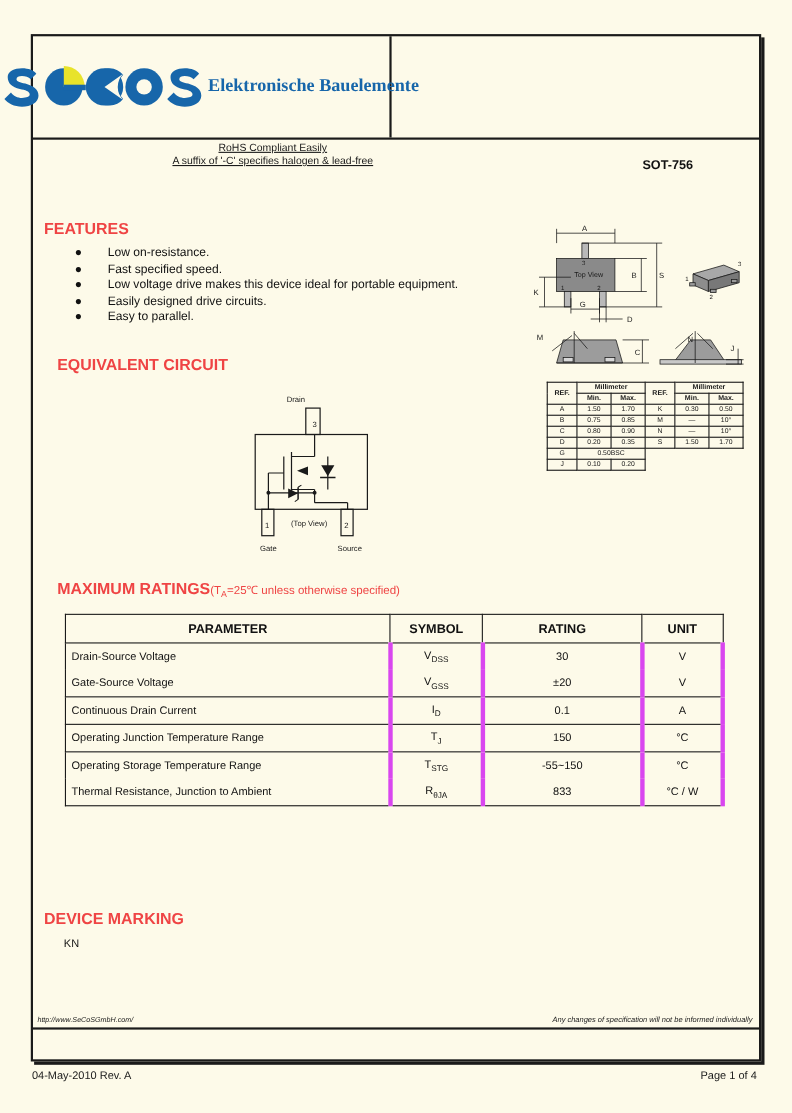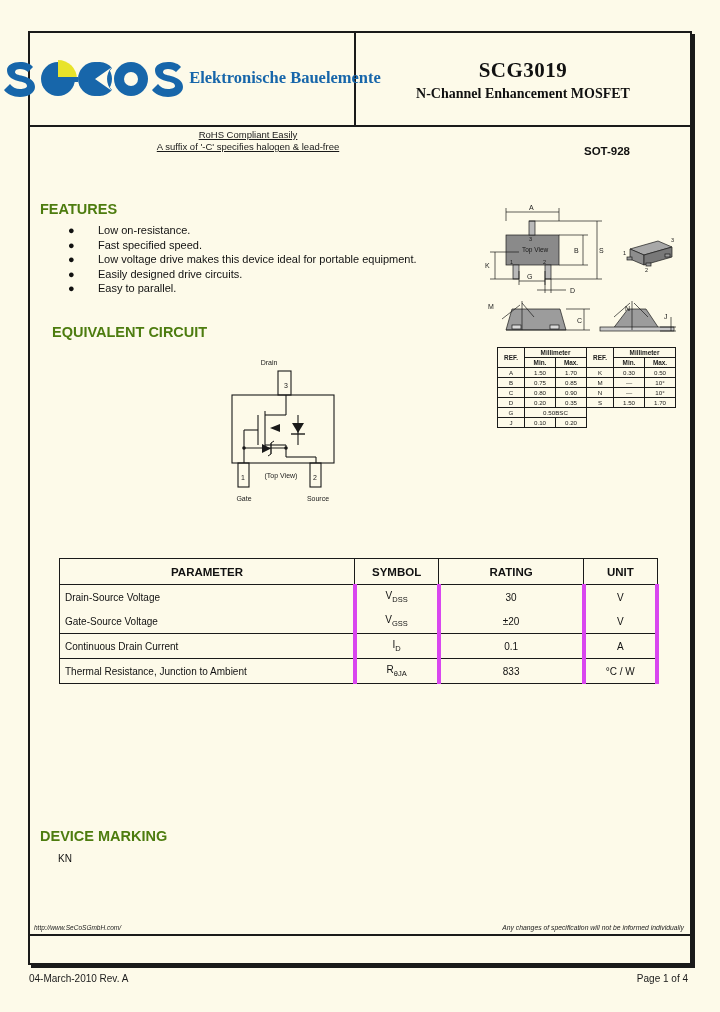--- a/index.html
+++ b/index.html
@@ -111,21 +111,21 @@
     text-align: center;
     font-size: 11.5px;
     font-weight: bold;
     color: #111;
   }
   
   .section-heading {
     position: absolute;
     font-size: 14.5px;
     font-weight: bold;
-    color: #4d7c0f;
+    color: #ef4444;
   }
   #features-heading { left: 10px; top: 168px; }
   #eqcircuit-heading { left: 22px; top: 291px; }
   #maxratings-heading { left: 22px; top: 495px; }
   #devicemarking-heading { left: 10px; top: 795px; }
   #maxratings-heading .cond {
     font-size: 10.5px;
     font-weight: normal;
   }
   #maxratings-heading .cond sub {
@@ -304,32 +304,28 @@
 
           <circle cx="128" cy="23" r="17" fill="#1766aa"></circle>
           <circle cx="128" cy="23" r="7" fill="#fdfae9"></circle>
 
           <path d="M152 14 C152 9 158 6 165 6 C171 6 176 8 178 11 L173 16 C171 14 168 13 165 13 C162 13 160 14 160 16 C160 18 163 19 168 20 C175 22 180 25 180 31 C180 37 173 41 165 41 C158 41 152 38 149 34 L155 28 C157 31 161 33 165 33 C169 33 172 32 172 30 C172 27 168 26 163 25 C156 23 152 20 152 14 Z" fill="#1766aa"></path>
         </svg>
       </div>
       <div id="logo-tagline">Elektronische Bauelemente</div>
     </div>
 
-    <div id="title-cell">
-      <div id="part-number">SCG3019</div>
-      <div id="part-subtitle">N-Channel Enhancement MOSFET</div>
-    </div>
   </div>
 
   <div id="rohs-band">
     <div id="rohs-lines">
       <span>RoHS Compliant Easily</span><br>
       <span>A suffix of '-C' specifies halogen &amp; lead-free</span>
     </div>
-    <div id="package-name">SOT-928</div>
+    <div id="package-name">SOT-756</div>
   </div>
 
   <div id="features-heading" class="section-heading">FEATURES</div>
   <div id="features-list">
     <div class="feature-row">
       <span class="feature-bullet">●</span>
       <span class="feature-text">Low on-resistance.</span>
     </div>
     <div class="feature-row">
       <span class="feature-bullet">●</span>
@@ -552,20 +548,23 @@
         <td class="val">0.10</td>
         <td class="val">0.20</td>
         <td class="blank"></td>
         <td class="blank"></td>
         <td class="blank"></td>
       </tr>
     </tbody>
       </table>
   </div>
 
+  <div id="maxratings-heading" class="section-heading">
+    <span>MAXIMUM RATINGS</span><span class="cond"><span>(T</span><sub>A</sub><span>=25℃ unless otherwise specified)</span></span>
+  </div>
 
   <div id="ratings-table-wrap">
     <table class="ratings">
       <tbody>
           <tr>
         <th>PARAMETER</th>
         <th>SYMBOL</th>
         <th>RATING</th>
         <th>UNIT</th>
       </tr>
@@ -581,32 +580,44 @@
         <td class="rat">±20</td>
         <td class="unit">V</td>
       </tr>
       <tr class="solid-bot">
         <td class="param">Continuous Drain Current</td>
         <td class="sym"><span>I</span><sub>D</sub></td>
         <td class="rat">0.1</td>
         <td class="unit">A</td>
       </tr>
       <tr class="solid-bot">
+        <td class="param">Operating Junction Temperature Range</td>
+        <td class="sym"><span>T</span><sub>J</sub></td>
+        <td class="rat">150</td>
+        <td class="unit">°C</td>
+      </tr>
+      <tr>
+        <td class="param">Operating Storage Temperature Range</td>
+        <td class="sym"><span>T</span><sub>STG</sub></td>
+        <td class="rat">-55~150</td>
+        <td class="unit">°C</td>
+      </tr>
+      <tr class="solid-bot">
         <td class="param">Thermal Resistance, Junction to Ambient</td>
         <td class="sym"><span>R</span><sub>θJA</sub></td>
         <td class="rat">833</td>
         <td class="unit">°C / W</td>
       </tr>
     </tbody>
       </table>
   </div>
 
   <div id="devicemarking-heading" class="section-heading">DEVICE MARKING</div>
   <div id="device-marking-value">KN</div>
 
   <div id="footer-rule"></div>
   <div id="footer-url">http://www.SeCoSGmbH.com/</div>
   <div id="footer-disclaimer">Any changes of specification will not be informed individually</div>
 
 </div>
 
-<div id="footer-date">04-March-2010 Rev. A</div>
+<div id="footer-date">04-May-2010 Rev. A</div>
 <div id="footer-page">Page 1 of 4</div>
 
 </body></html>

